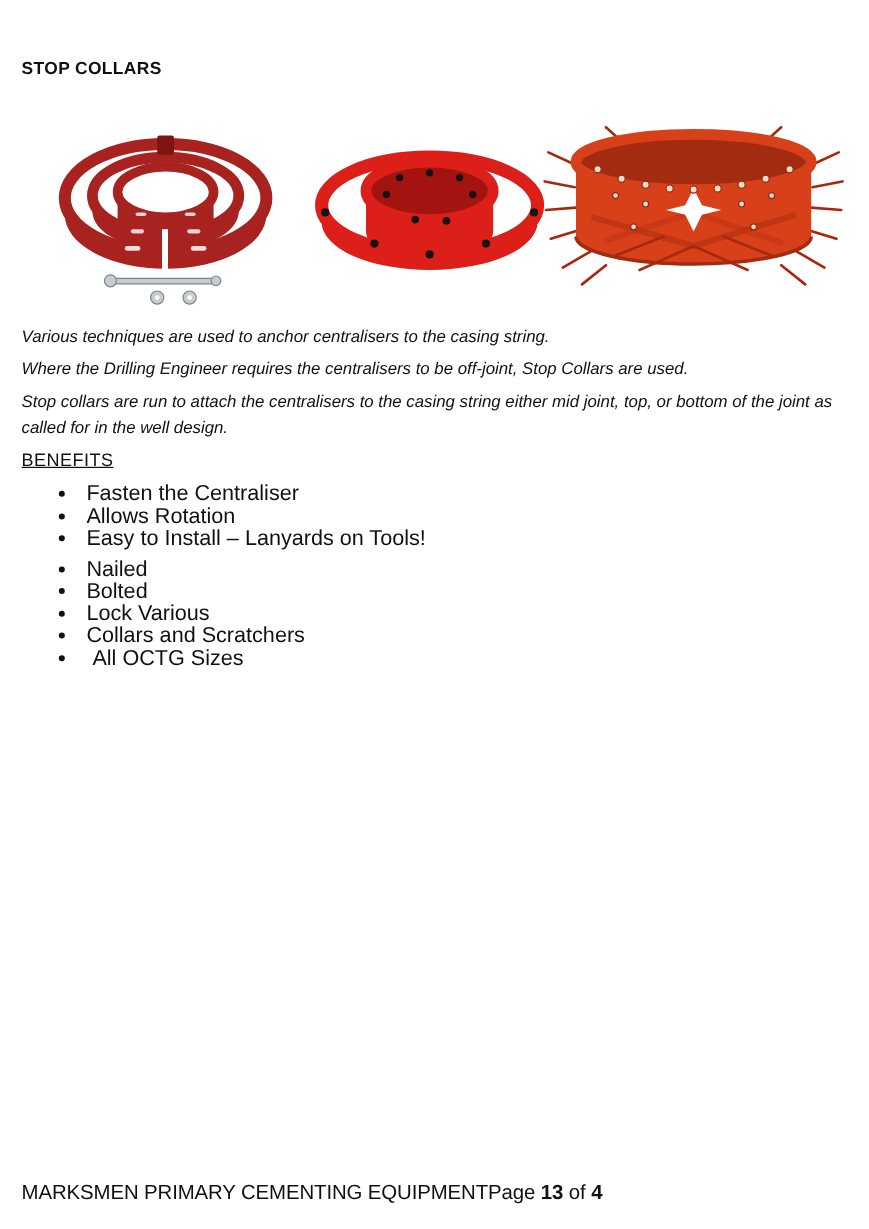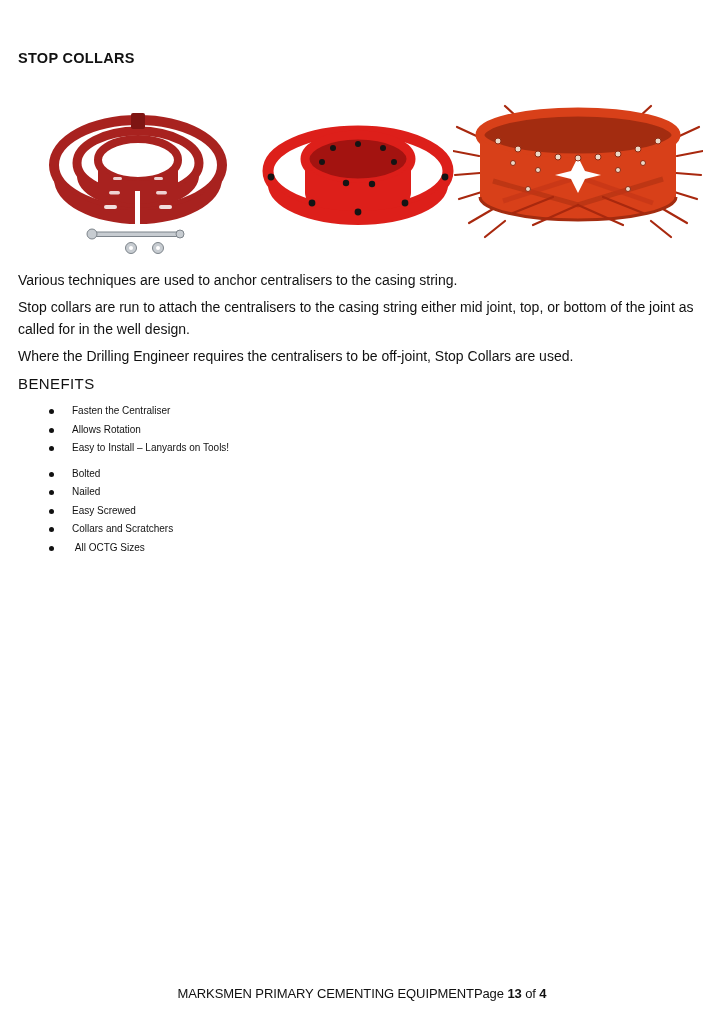--- a/index.html
+++ b/index.html
@@ -23,52 +23,53 @@
   }
   .images-row {
     position: relative;
     height: 166px;
     margin-top: 34px;
   }
   .images-row svg { position: absolute; display: block; }
   .img-1 { left: 20px;  top: 4px;  }
   .img-2 { left: 240px; top: 14px; }
   .img-3 { left: 435px; top: 0px;  }
-  .page p { margin: 5px 0 0 0; }
+  .page p { margin: 5px 0 0 0; font-style: italic; }
   .page p.first { margin-top: 2px; }
   .section-heading {
     margin-top: 6px;
     font-size: 15px; line-height: 22px;
     letter-spacing: 0.4px;
+    text-decoration: underline;
   }
   ul.doc-list {
     list-style: none;
     margin: 7px 0 0 0;
     padding: 0 0 0 54px;
   }
   ul.doc-list li {
     position: relative;
     line-height: 18.5px;
-    font-size: 10px;
+    font-size: 18px;
   }
   ul.doc-list li::before {
     content: "";
     position: absolute;
     left: -23px; top: 7px;
     width: 5px; height: 5px;
     border-radius: 50%;
     background: #111111;
   }
   .options-gap { margin-top: 13px; }
   .footer {
     position: absolute;
     left: 18px; right: 18px; top: 986px;
     display: flex;
-    justify-content: center;
-    font-size: 13px; line-height: 16px;
+    justify-content: flex-start;
+    font-size: 17px; line-height: 16px;
     letter-spacing: -0.1px;
   }
   .footer .b { font-weight: 700; margin-top: 12px; }
 </style>
 </head>
 <body>
 
 <div class="page">
 
   <h1 class="doc-title">STOP COLLARS</h1>
@@ -175,34 +176,34 @@
       <g stroke="var(--spike-red)" stroke-width="2.2" stroke-linecap="round">
         <line x1="60" y1="112" x2="100" y2="96"></line>
         <line x1="190" y1="112" x2="150" y2="96"></line>
         <line x1="80" y1="124" x2="125" y2="104"></line>
         <line x1="170" y1="124" x2="125" y2="104"></line>
       </g>
     </svg>
   </div>
 
   <p class="first">Various techniques are used to anchor centralisers to the casing string.</p>
+  <p>Where the Drilling Engineer requires the centralisers to be off-joint, Stop Collars are used.</p>
   <p>Stop collars are run to attach the centralisers to the casing string either mid joint, top, or bottom of the joint as called for in the well design.</p>
-  <p>Where the Drilling Engineer requires the centralisers to be off-joint, Stop Collars are used.</p>
 
   <div class="section-heading">BENEFITS</div>
   <ul class="doc-list">
     <li>Fasten the Centraliser</li>
     <li>Allows Rotation</li>
     <li>Easy to Install – Lanyards on Tools!</li>
   </ul>
 
   <ul class="doc-list options-gap">
+    <li>Nailed</li>
     <li>Bolted</li>
-    <li>Nailed</li>
-    <li>Easy Screwed</li>
+    <li>Lock Various</li>
     <li>Collars and Scratchers</li>
     <li>&nbsp;All OCTG Sizes</li>
   </ul>
 
   <div class="footer">
     <span>MARKSMEN PRIMARY CEMENTING EQUIPMENT</span>
     <span>
       <span>Page</span>
       <span class="b">13</span>
       <span>of</span>

